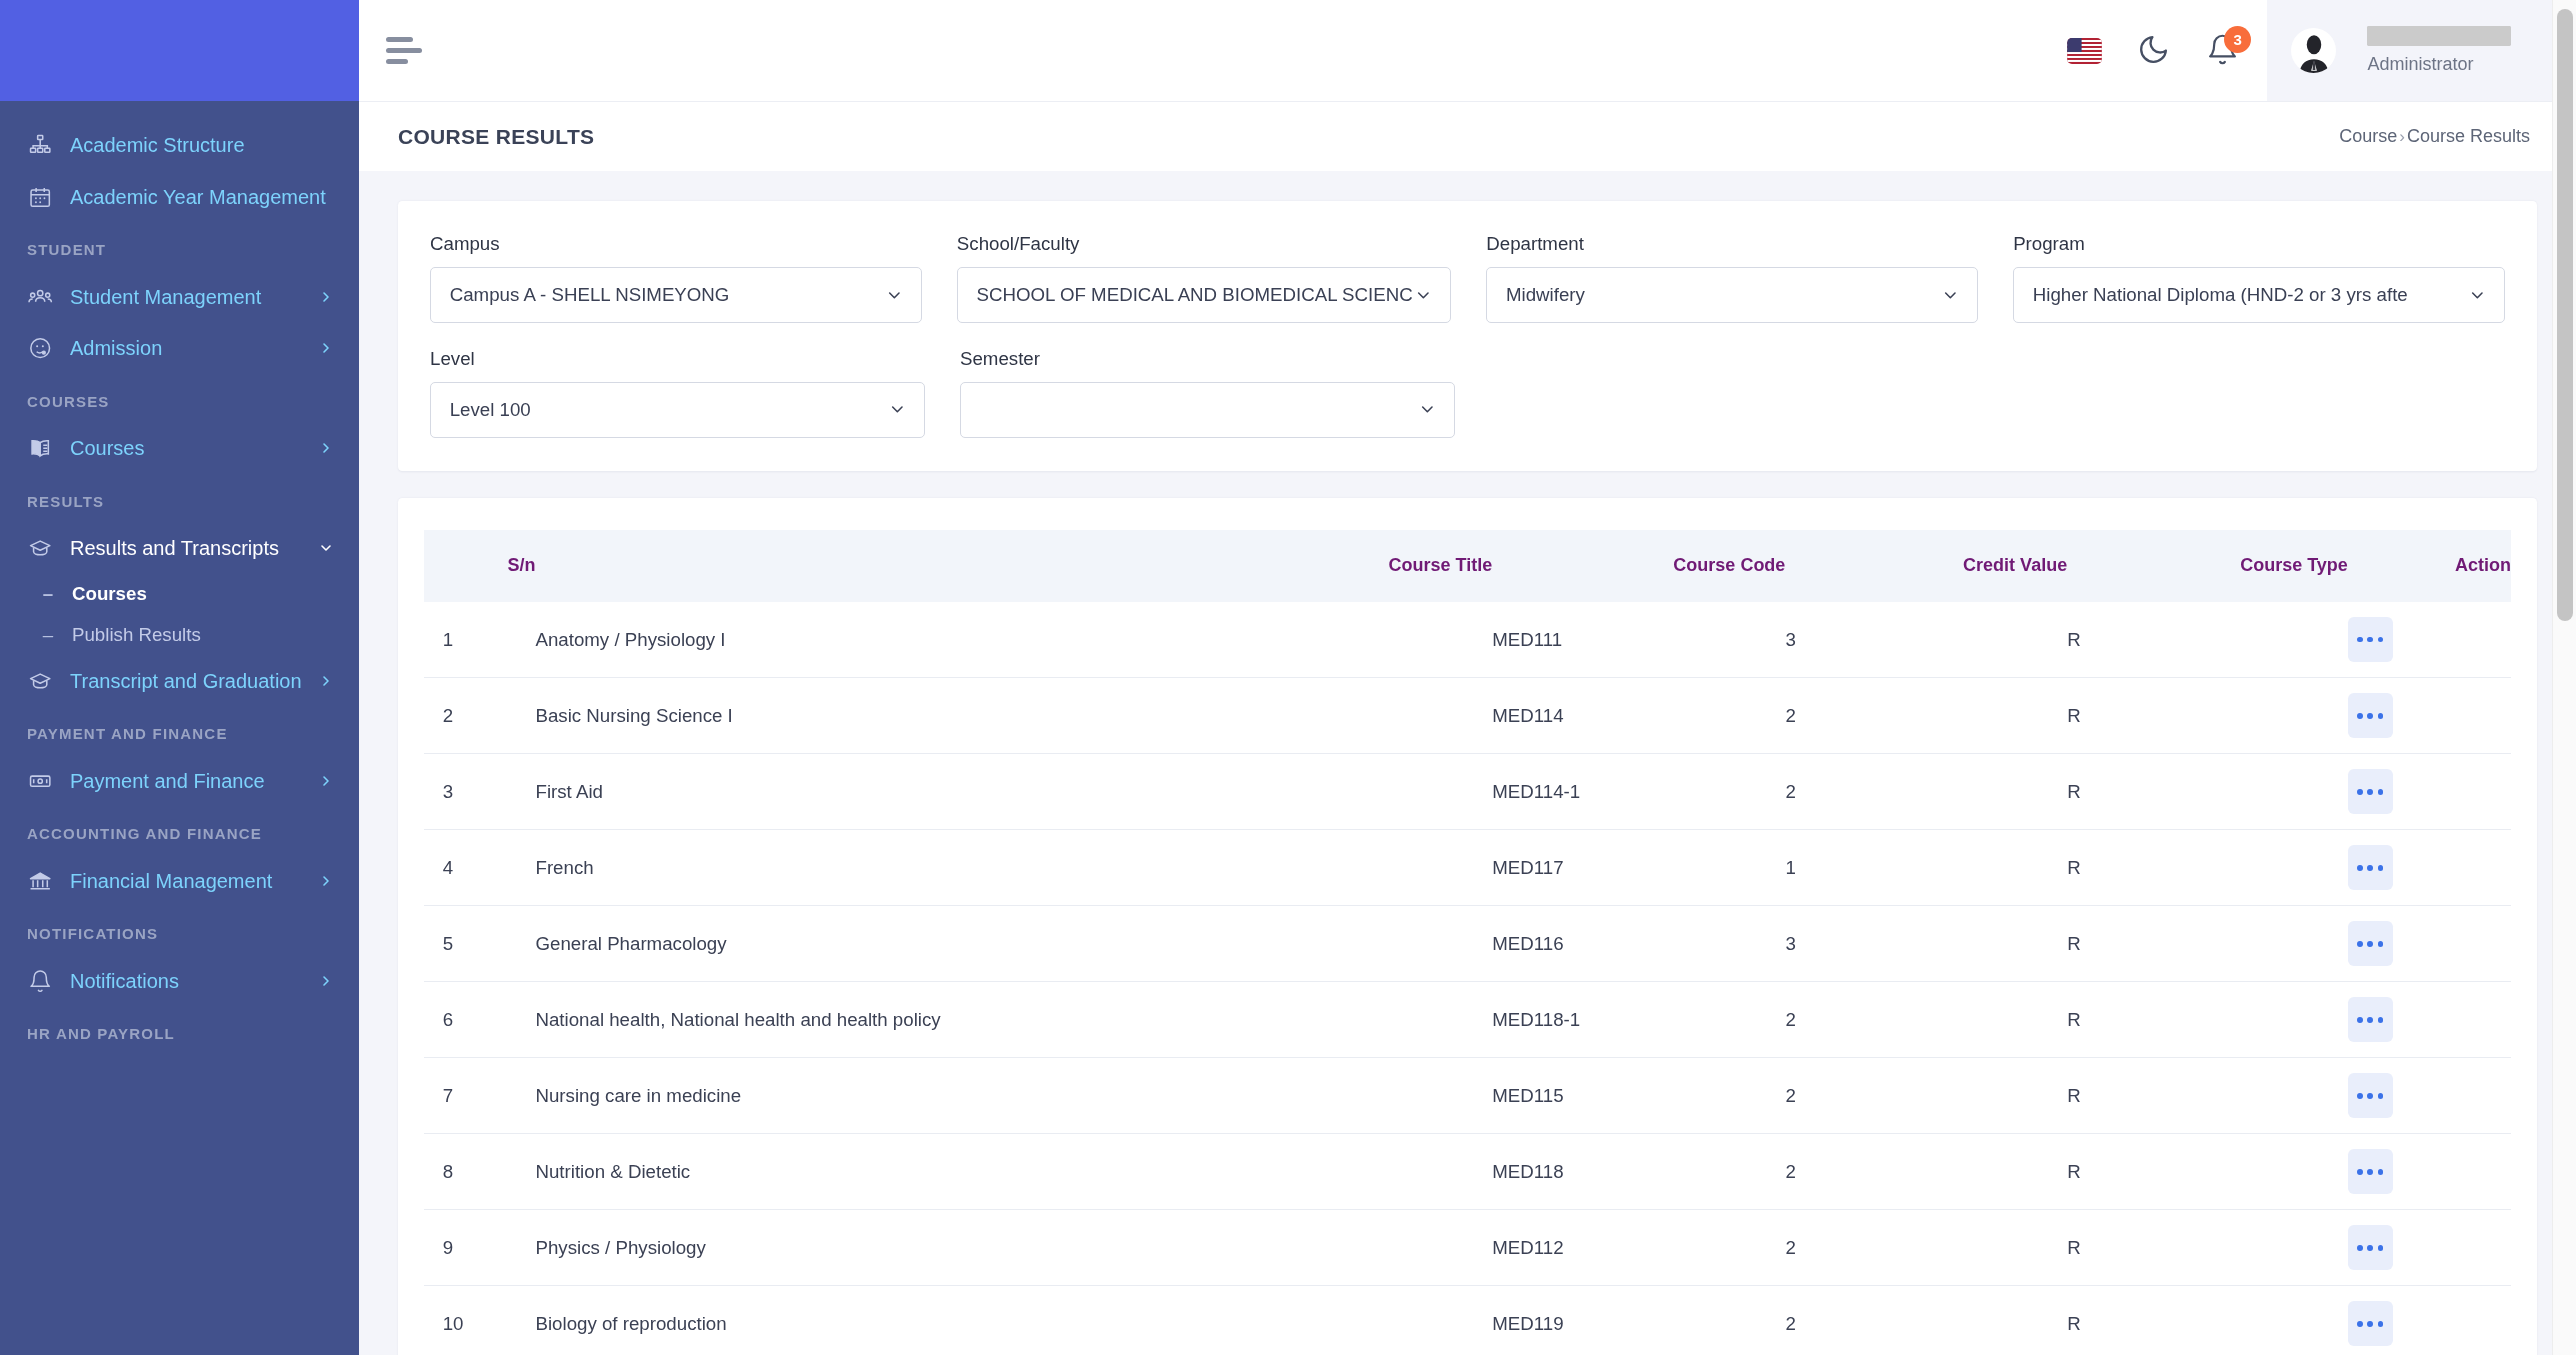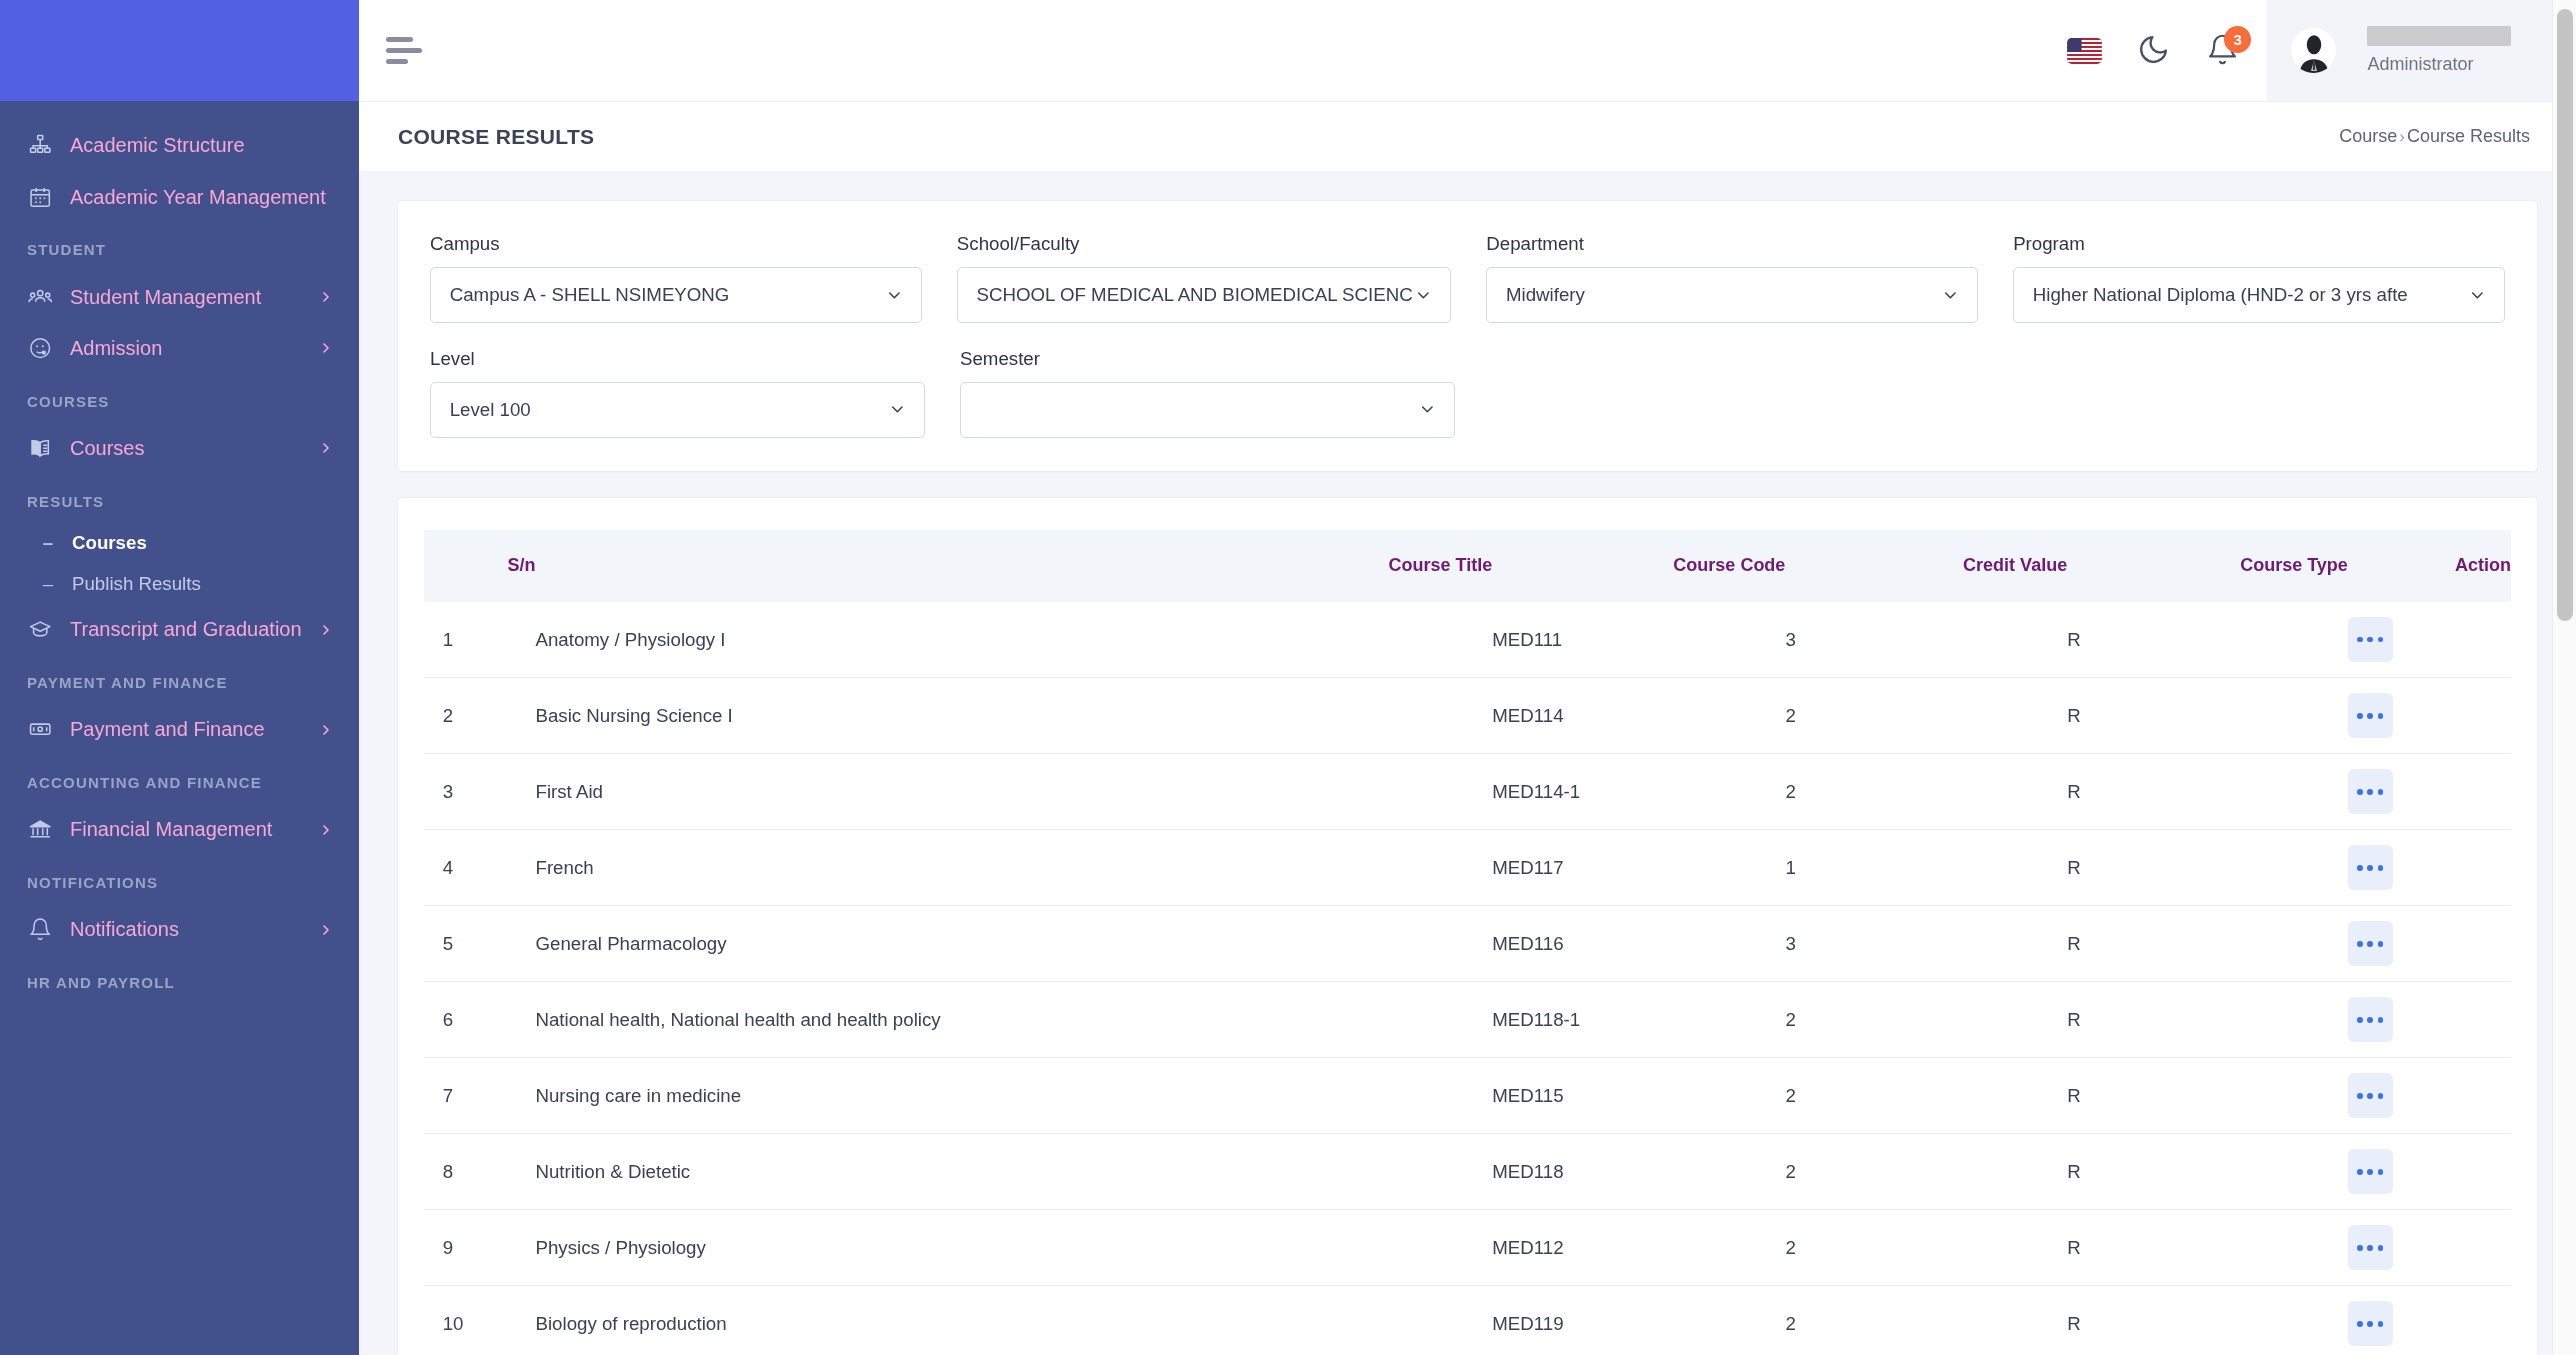--- a/index.html
+++ b/index.html
@@ -26,21 +26,21 @@
     font-size: 15px;
     font-weight: bold;
     letter-spacing: 1.2px;
     padding: 18.7px 0 13px 27px;
     text-transform: uppercase;
   }
 
   .nav-item {
     display: flex; align-items: center;
     padding: 12.2px 24.4px 12.2px 27px;
-    color: #f9a8d4;
+    color: #7dd3fc;
     font-size: 20px;
     cursor: pointer;
     gap: 16px;
     line-height: 1.32;
   }
   .nav-item .ico { width: 27px; min-width: 27px; height: 27px; display: flex; align-items: center; justify-content: center; }
   .nav-item .ico svg { width: 24.4px; height: 24.4px; display: block; }
   .nav-item .lbl { flex: 1; }
   .nav-item .chev { width: 17px; min-width: 17px; display: flex; align-items: center; justify-content: center; }
   .nav-item .chev svg { width: 16px; height: 16px; }
@@ -249,20 +249,34 @@
             </svg>
           </span>
           <span class="lbl">Courses</span>
           <span class="chev">
             <svg viewBox="0 0 24 24" fill="none" stroke="currentColor" stroke-width="2.4" stroke-linecap="round" stroke-linejoin="round">
               <polyline points="9 6 15 12 9 18"></polyline>
             </svg>
           </span>
         </div>
         <div class="nav-section-title">RESULTS</div>
+        <div class="nav-item active">
+          <span class="ico">
+            <svg viewBox="0 0 24 24" fill="none" stroke="#c3cbe8" stroke-width="1.5" stroke-linejoin="round">
+              <path d="M2.5 9.5L12 5l9.5 4.5L12 14z"></path>
+              <path d="M5.5 11.3v4.3c0 1.6 2.9 2.9 6.5 2.9s6.5-1.3 6.5-2.9v-4.3"></path>
+            </svg>
+          </span>
+          <span class="lbl">Results and Transcripts</span>
+          <span class="chev">
+            <svg viewBox="0 0 24 24" fill="none" stroke="currentColor" stroke-width="2.4" stroke-linecap="round" stroke-linejoin="round">
+              <polyline points="6 9 12 15 18 9"></polyline>
+            </svg>
+          </span>
+        </div>
         <div class="sub-item active">
           <span class="dash">–</span>
           <span>Courses</span>
         </div>
         <div class="sub-item">
           <span class="dash">–</span>
           <span>Publish Results</span>
         </div>
         <div class="nav-item">
           <span class="ico">

